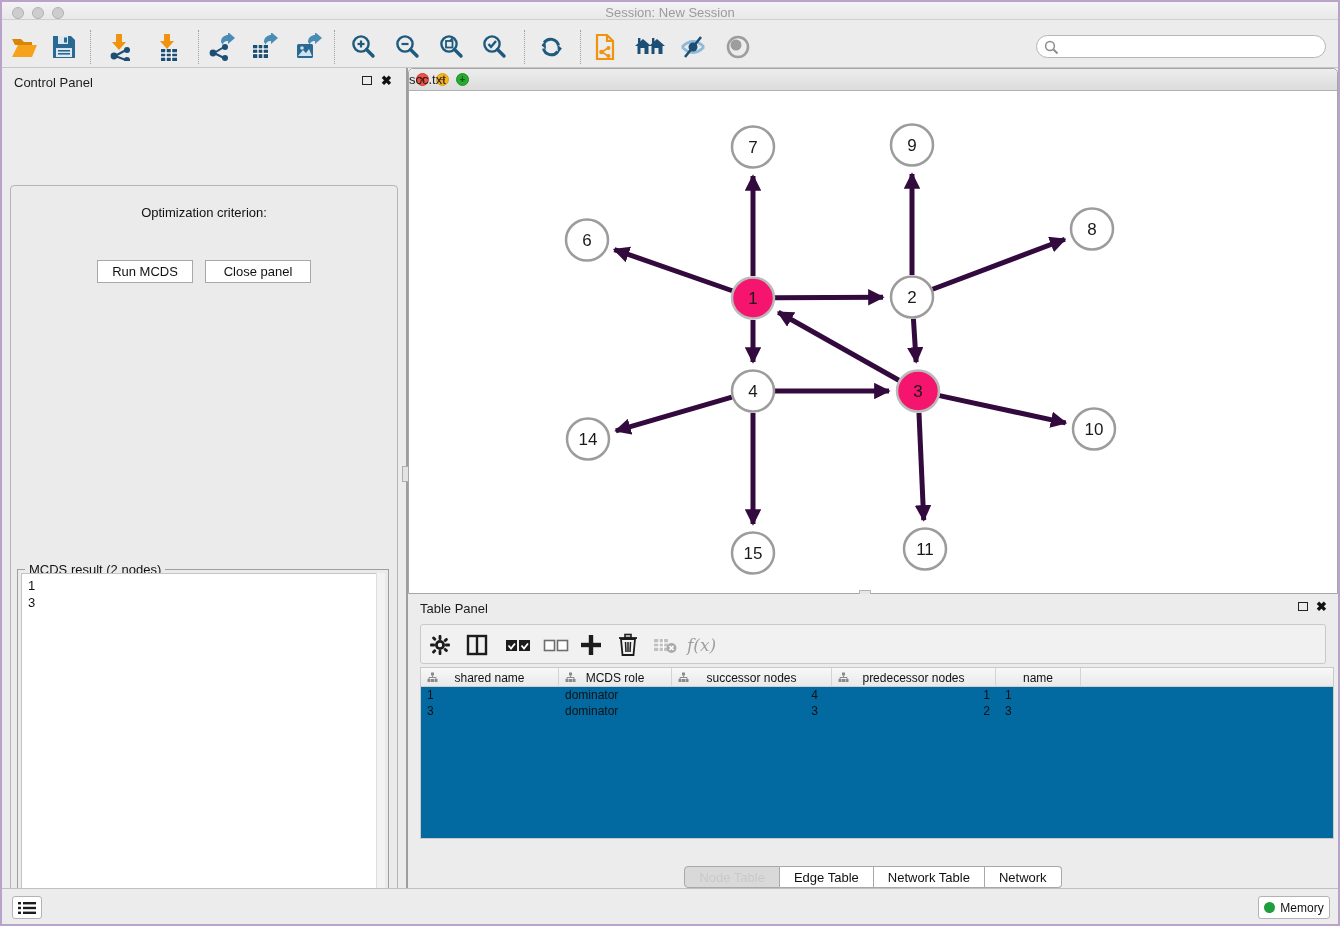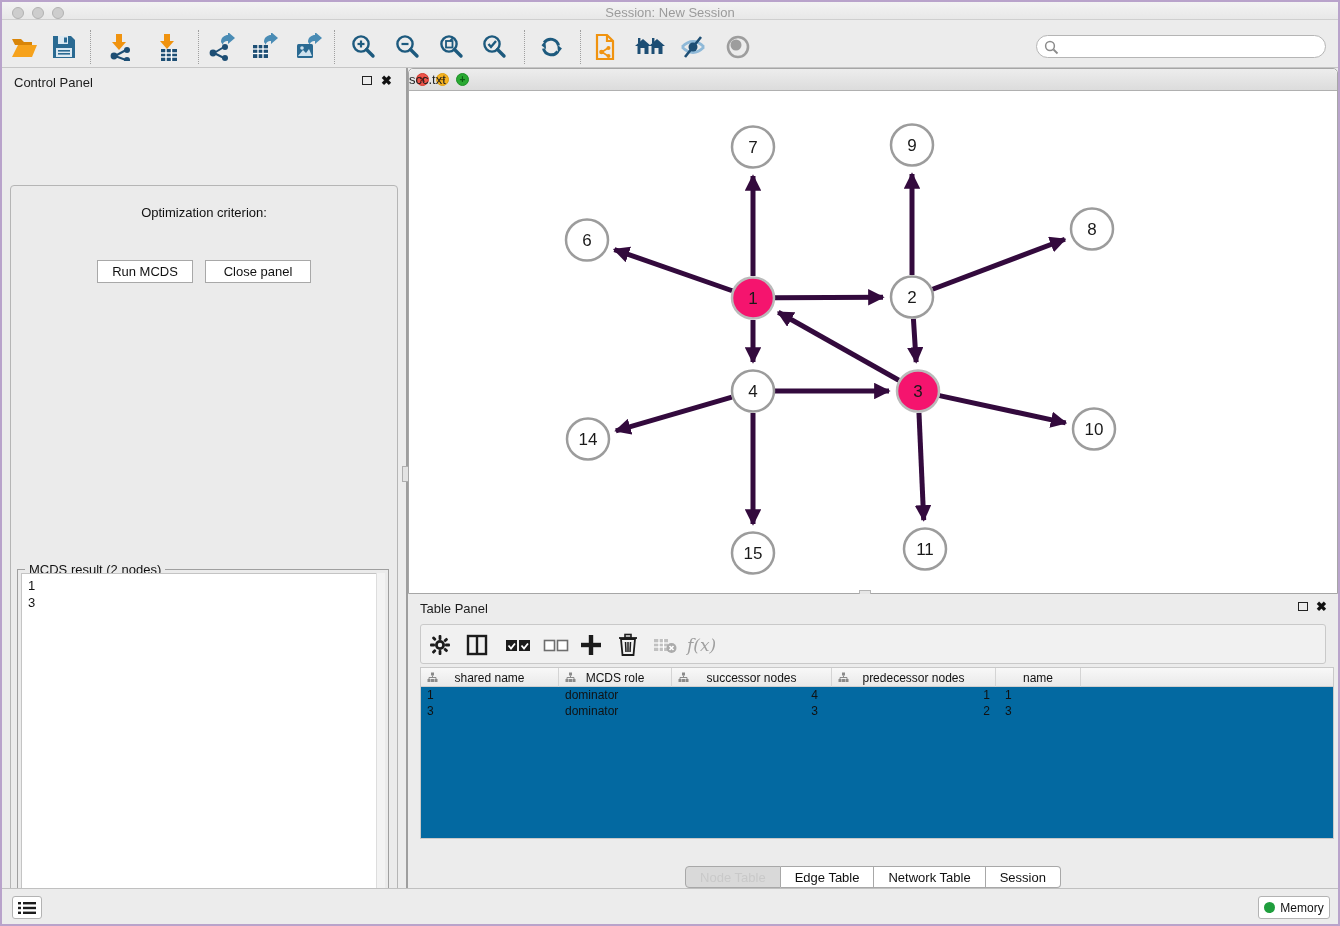--- a/index.html
+++ b/index.html
@@ -461,21 +461,21 @@
             <div class="tcell c3">2</div>
             <div class="tcell c4">3</div>
           </div>
         </div>
     </div>
 
     <div class="tp-tabs">
       <div class="seg first active">Node Table</div>
       <div class="seg">Edge Table</div>
       <div class="seg">Network Table</div>
-      <div class="seg last">Session</div>
+      <div class="seg last">Network</div>
     </div>
   </div>
 
   <div class="statusbar">
     <div class="sb-left">
       <svg width="18" height="14" viewBox="0 0 18 14">
           <g fill="#1c1c1c">
             <rect x="0" y="1" width="3" height="2.4"></rect>
             <rect x="5" y="1" width="13" height="2.4"></rect>
             <rect x="0" y="5.8" width="3" height="2.4"></rect>

